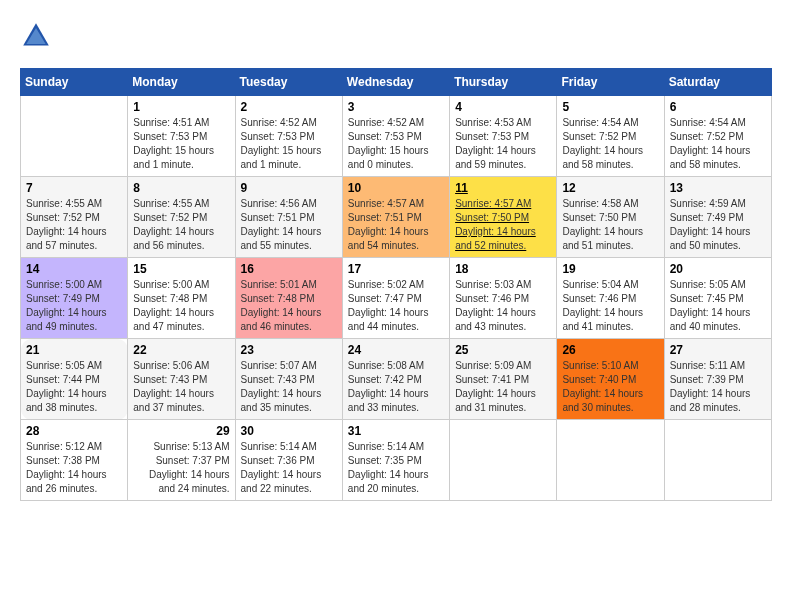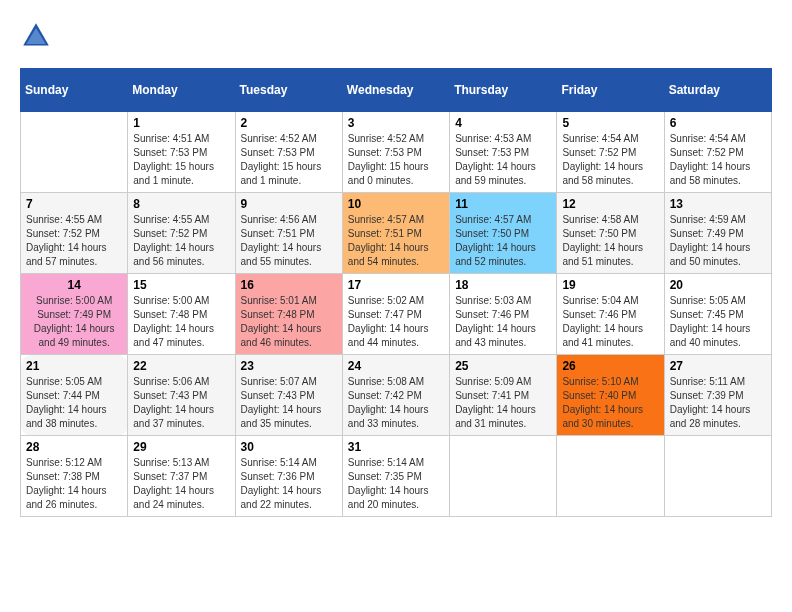--- a/index.html
+++ b/index.html
@@ -48,21 +48,21 @@
       color: #333;
     }
     .calendar {
       width: 100%;
       border-collapse: collapse;
       font-size: 11px;
     }
     .calendar th {
       background-color: #2255aa;
       color: #fff;
-      padding: 14px 4px;
+      padding: 6px 4px;
       text-align: left;
       font-size: 12px;
       border: 1px solid #2255aa;
     }
     .calendar td {
       border: 1px solid #ccc;
       vertical-align: top;
       padding: 4px 5px;
       width: calc(100% / 7);
       min-height: 80px;
@@ -199,21 +199,21 @@
           </div>
         </td>
         <td style="background: #fdba74;">
           <div class="day-number">10</div>
           <div class="day-info">
             <div>Sunrise: 4:57 AM</div>
             <div>Sunset: 7:51 PM</div>
             <div>Daylight: 14 hours and 54 minutes.</div>
           </div>
         </td>
-        <td style="background: #7dd3fc;">
+        <td style="background: #fde047; text-decoration: underline;">
           <div class="day-number">11</div>
           <div class="day-info">
             <div>Sunrise: 4:57 AM</div>
             <div>Sunset: 7:50 PM</div>
             <div>Daylight: 14 hours and 52 minutes.</div>
           </div>
         </td>
         <td style="background: rgb(245, 245, 245);">
           <div class="day-number">12</div>
           <div class="day-info">
@@ -225,21 +225,21 @@
         <td style="background: rgb(245, 245, 245);">
           <div class="day-number">13</div>
           <div class="day-info">
             <div>Sunrise: 4:59 AM</div>
             <div>Sunset: 7:49 PM</div>
             <div>Daylight: 14 hours and 50 minutes.</div>
           </div>
         </td>
       </tr>
       <tr>
-        <td style="background: #f9a8d4; text-align: center;">
+        <td style="background: #c4b5fd;">
           <div class="day-number">14</div>
           <div class="day-info">
             <div>Sunrise: 5:00 AM</div>
             <div>Sunset: 7:49 PM</div>
             <div>Daylight: 14 hours and 49 minutes.</div>
           </div>
         </td>
         <td style="background: rgb(255, 255, 255);">
           <div class="day-number">15</div>
           <div class="day-info">
@@ -349,21 +349,21 @@
       </tr>
       <tr>
         <td style="background: rgb(255, 255, 255);">
           <div class="day-number">28</div>
           <div class="day-info">
             <div>Sunrise: 5:12 AM</div>
             <div>Sunset: 7:38 PM</div>
             <div>Daylight: 14 hours and 26 minutes.</div>
           </div>
         </td>
-        <td style="background: rgb(255, 255, 255);">
+        <td style="background: rgb(255, 255, 255); text-align: right;">
           <div class="day-number">29</div>
           <div class="day-info">
             <div>Sunrise: 5:13 AM</div>
             <div>Sunset: 7:37 PM</div>
             <div>Daylight: 14 hours and 24 minutes.</div>
           </div>
         </td>
         <td style="background: rgb(255, 255, 255);">
           <div class="day-number">30</div>
           <div class="day-info">

